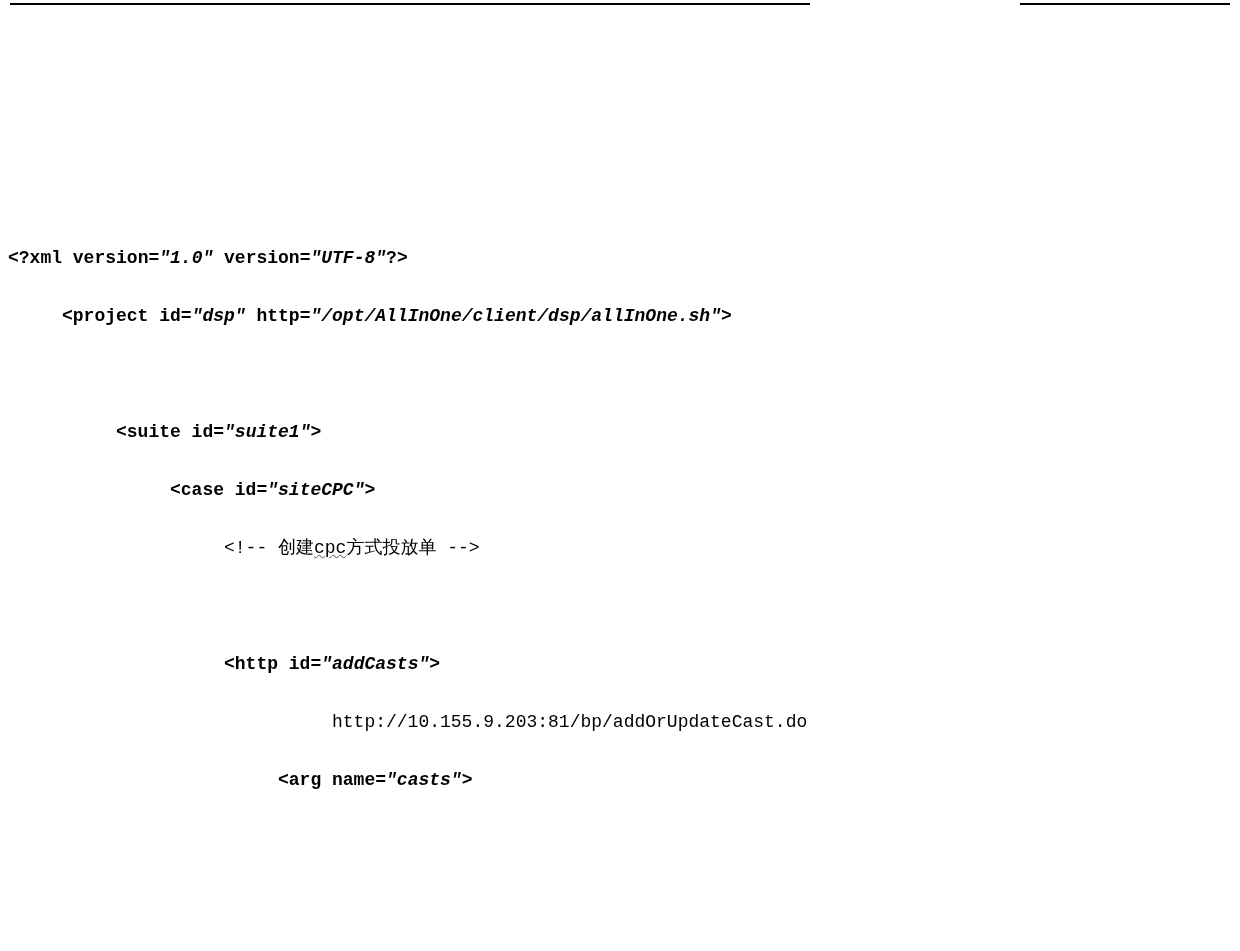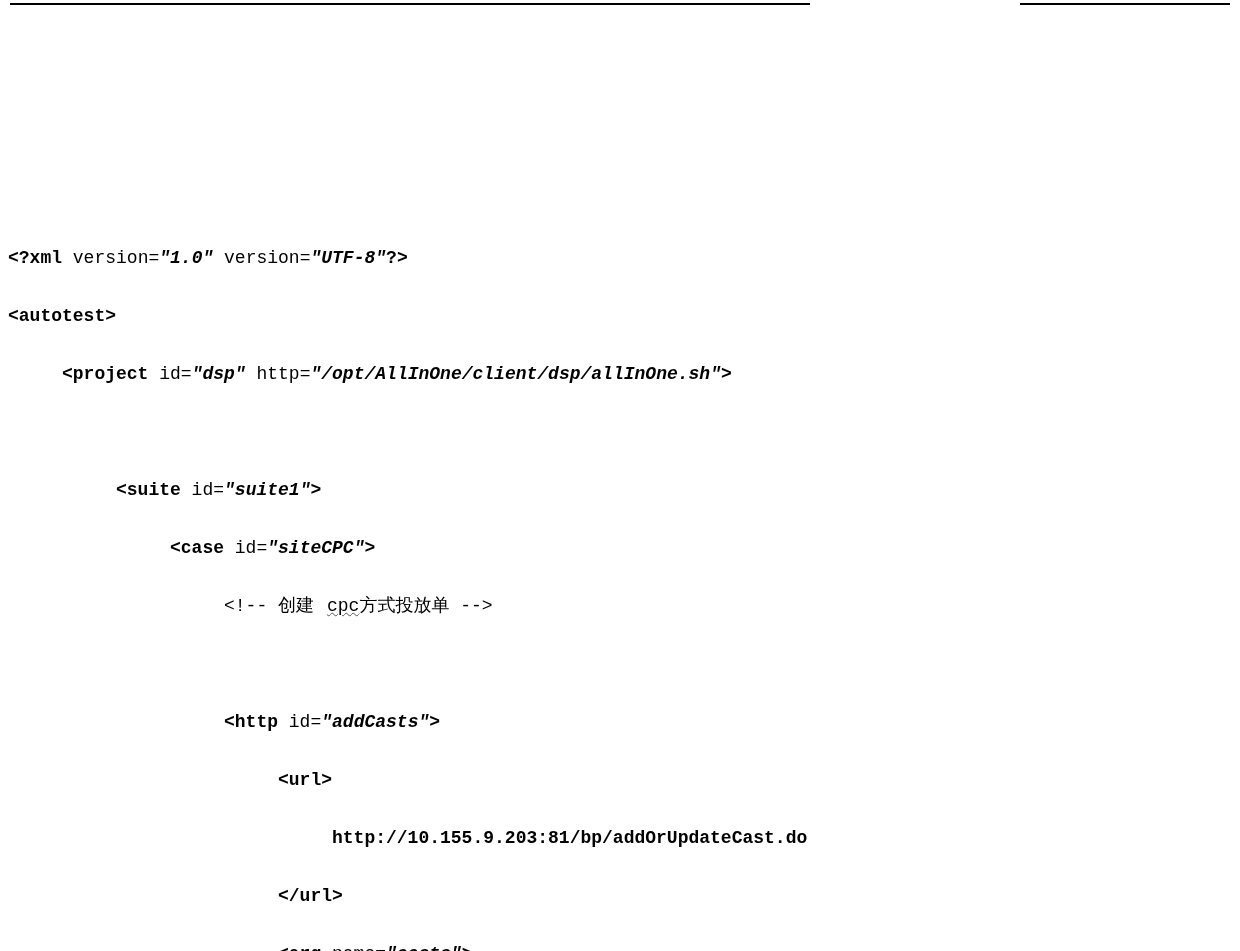--- a/index.html
+++ b/index.html
@@ -28,28 +28,27 @@
   }
   .rule-left {
     left: 10px;
     width: 800px;
   }
   .rule-right {
     right: 10px;
     width: 210px;
   }
   .tag   { font-weight: 700; }
-  .attr  { font-weight: 400; text-align: center; }
+  .attr  { font-weight: 700; text-align: center; }
   .val   { font-style: italic; font-weight: 700; }
-  .txt   { font-weight: 700; margin-top: 7px; }
+  .txt   { font-weight: 400; margin-top: 7px; }
   .cmt   { font-weight: 400; }
   .underline-wavy {
     text-decoration: underline wavy #555;
     text-decoration-thickness: 1px;
-    margin-left: 13px;
   }
   .line { display: block; }
   .indent1 { padding-left: 54px; }
   .indent2 { padding-left: 108px; }
   .indent3 { padding-left: 162px; }
   .indent4 { padding-left: 216px; }
   .indent5 { padding-left: 270px; }
   .indent6 { padding-left: 324px; }
   .code-container {
     position: relative;
@@ -59,31 +58,28 @@
 </head>
 <body>
 
 <div class="top-rule rule-left"></div>
 <div class="top-rule rule-right"></div>
 
 
 
 <div class="code-container">
 <span class="line"><span class="tag">&lt;?xml</span><span class="attr"> version=</span><span class="val">"1.0"</span><span class="attr"> version=</span><span class="val">"UTF-8"</span><span class="tag">?&gt;</span></span>
-<span class="line"><span class="tag">&lt;autotest&gt;</span></span>
 <span class="line indent1"><span class="tag">&lt;project</span><span class="attr"> id=</span><span class="val">"dsp"</span><span class="attr"> http=</span><span class="val">"/opt/AllInOne/client/dsp/allInOne.sh"</span><span class="tag">&gt;</span></span>
 <span class="line">&nbsp;</span>
 <span class="line indent2"><span class="tag">&lt;suite</span><span class="attr"> id=</span><span class="val">"suite1"</span><span class="tag">&gt;</span></span>
 <span class="line indent3"><span class="tag">&lt;case</span><span class="attr"> id=</span><span class="val">"siteCPC"</span><span class="tag">&gt;</span></span>
 <span class="line indent4"><span class="cmt">&lt;!-- </span><span class="cmt">创建</span><span class="cmt underline-wavy">cpc</span><span class="cmt">方式投放单</span><span class="cmt"> --&gt;</span></span>
 <span class="line">&nbsp;</span>
 <span class="line indent4"><span class="tag">&lt;http</span><span class="attr"> id=</span><span class="val">"addCasts"</span><span class="tag">&gt;</span></span>
-<span class="line indent5"><span class="tag">&lt;url&gt;</span></span>
 <span class="line indent6"><span class="txt">http://10.155.9.203:81/bp/addOrUpdateCast.do</span></span>
-<span class="line indent5"><span class="tag">&lt;/url&gt;</span></span>
 <span class="line indent5"><span class="tag">&lt;arg</span><span class="attr"> name=</span><span class="val">"casts"</span><span class="tag">&gt;</span></span>
 
 
 
 
 
 
 
 
 

